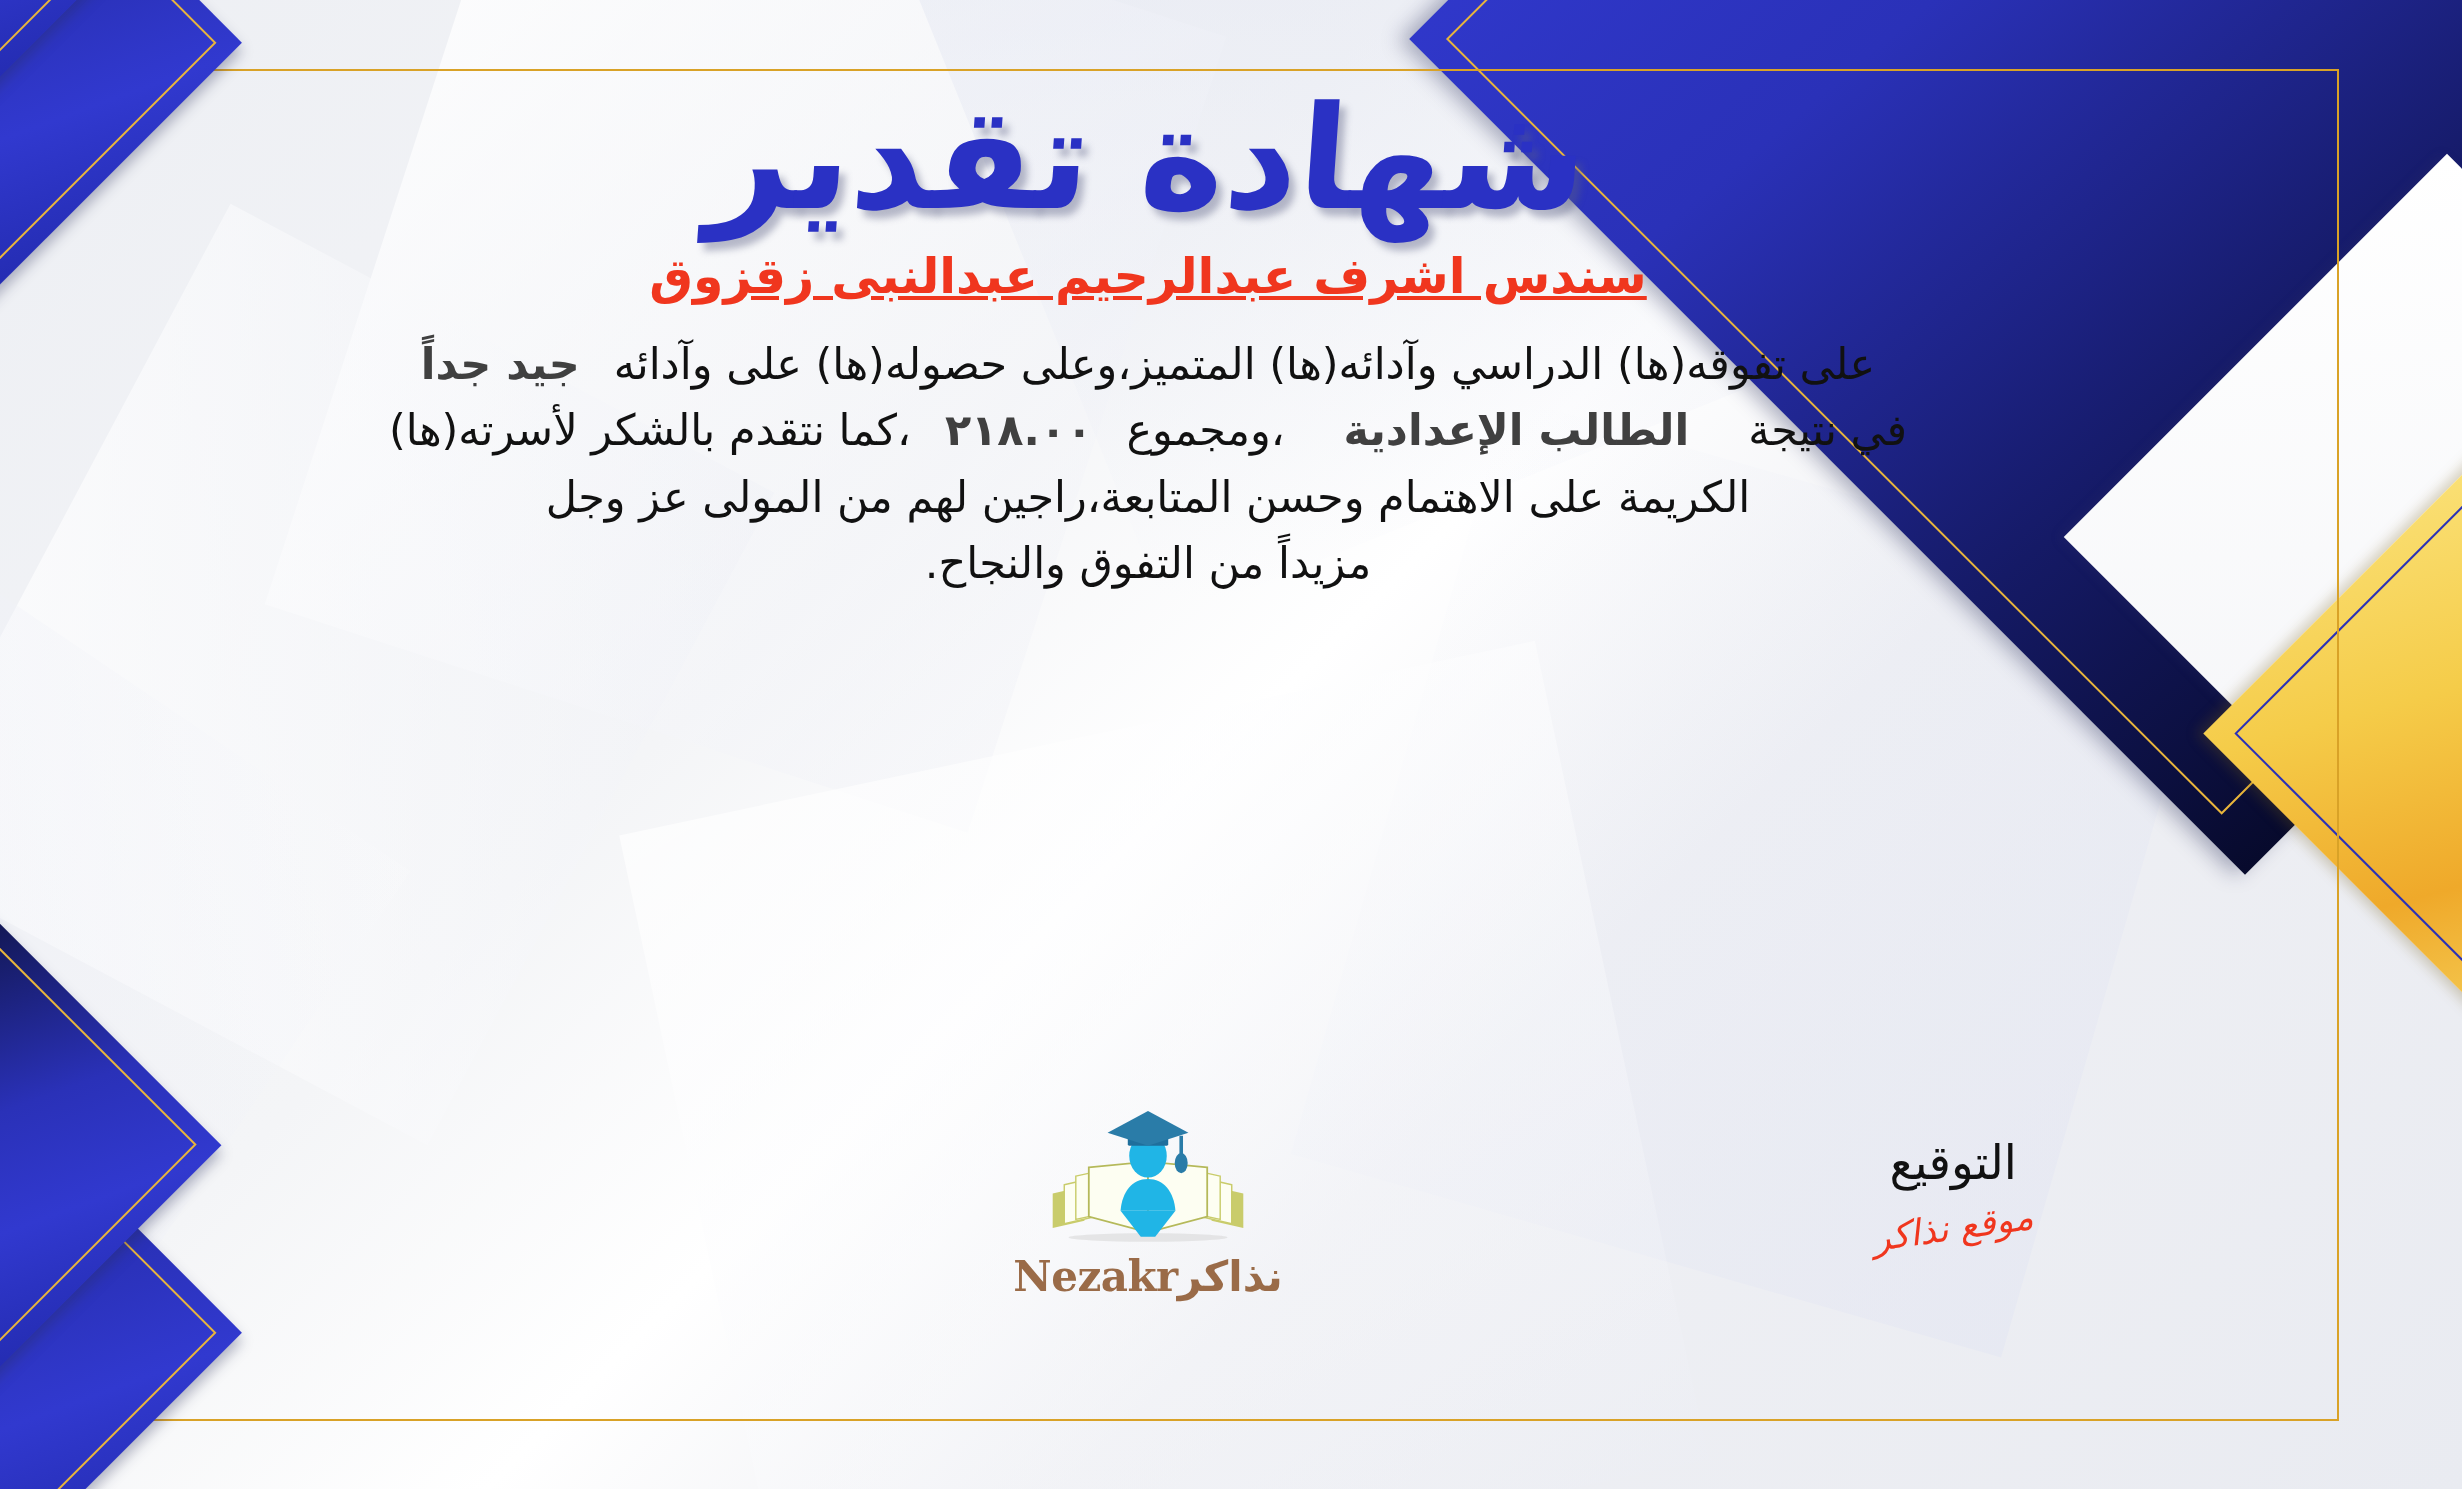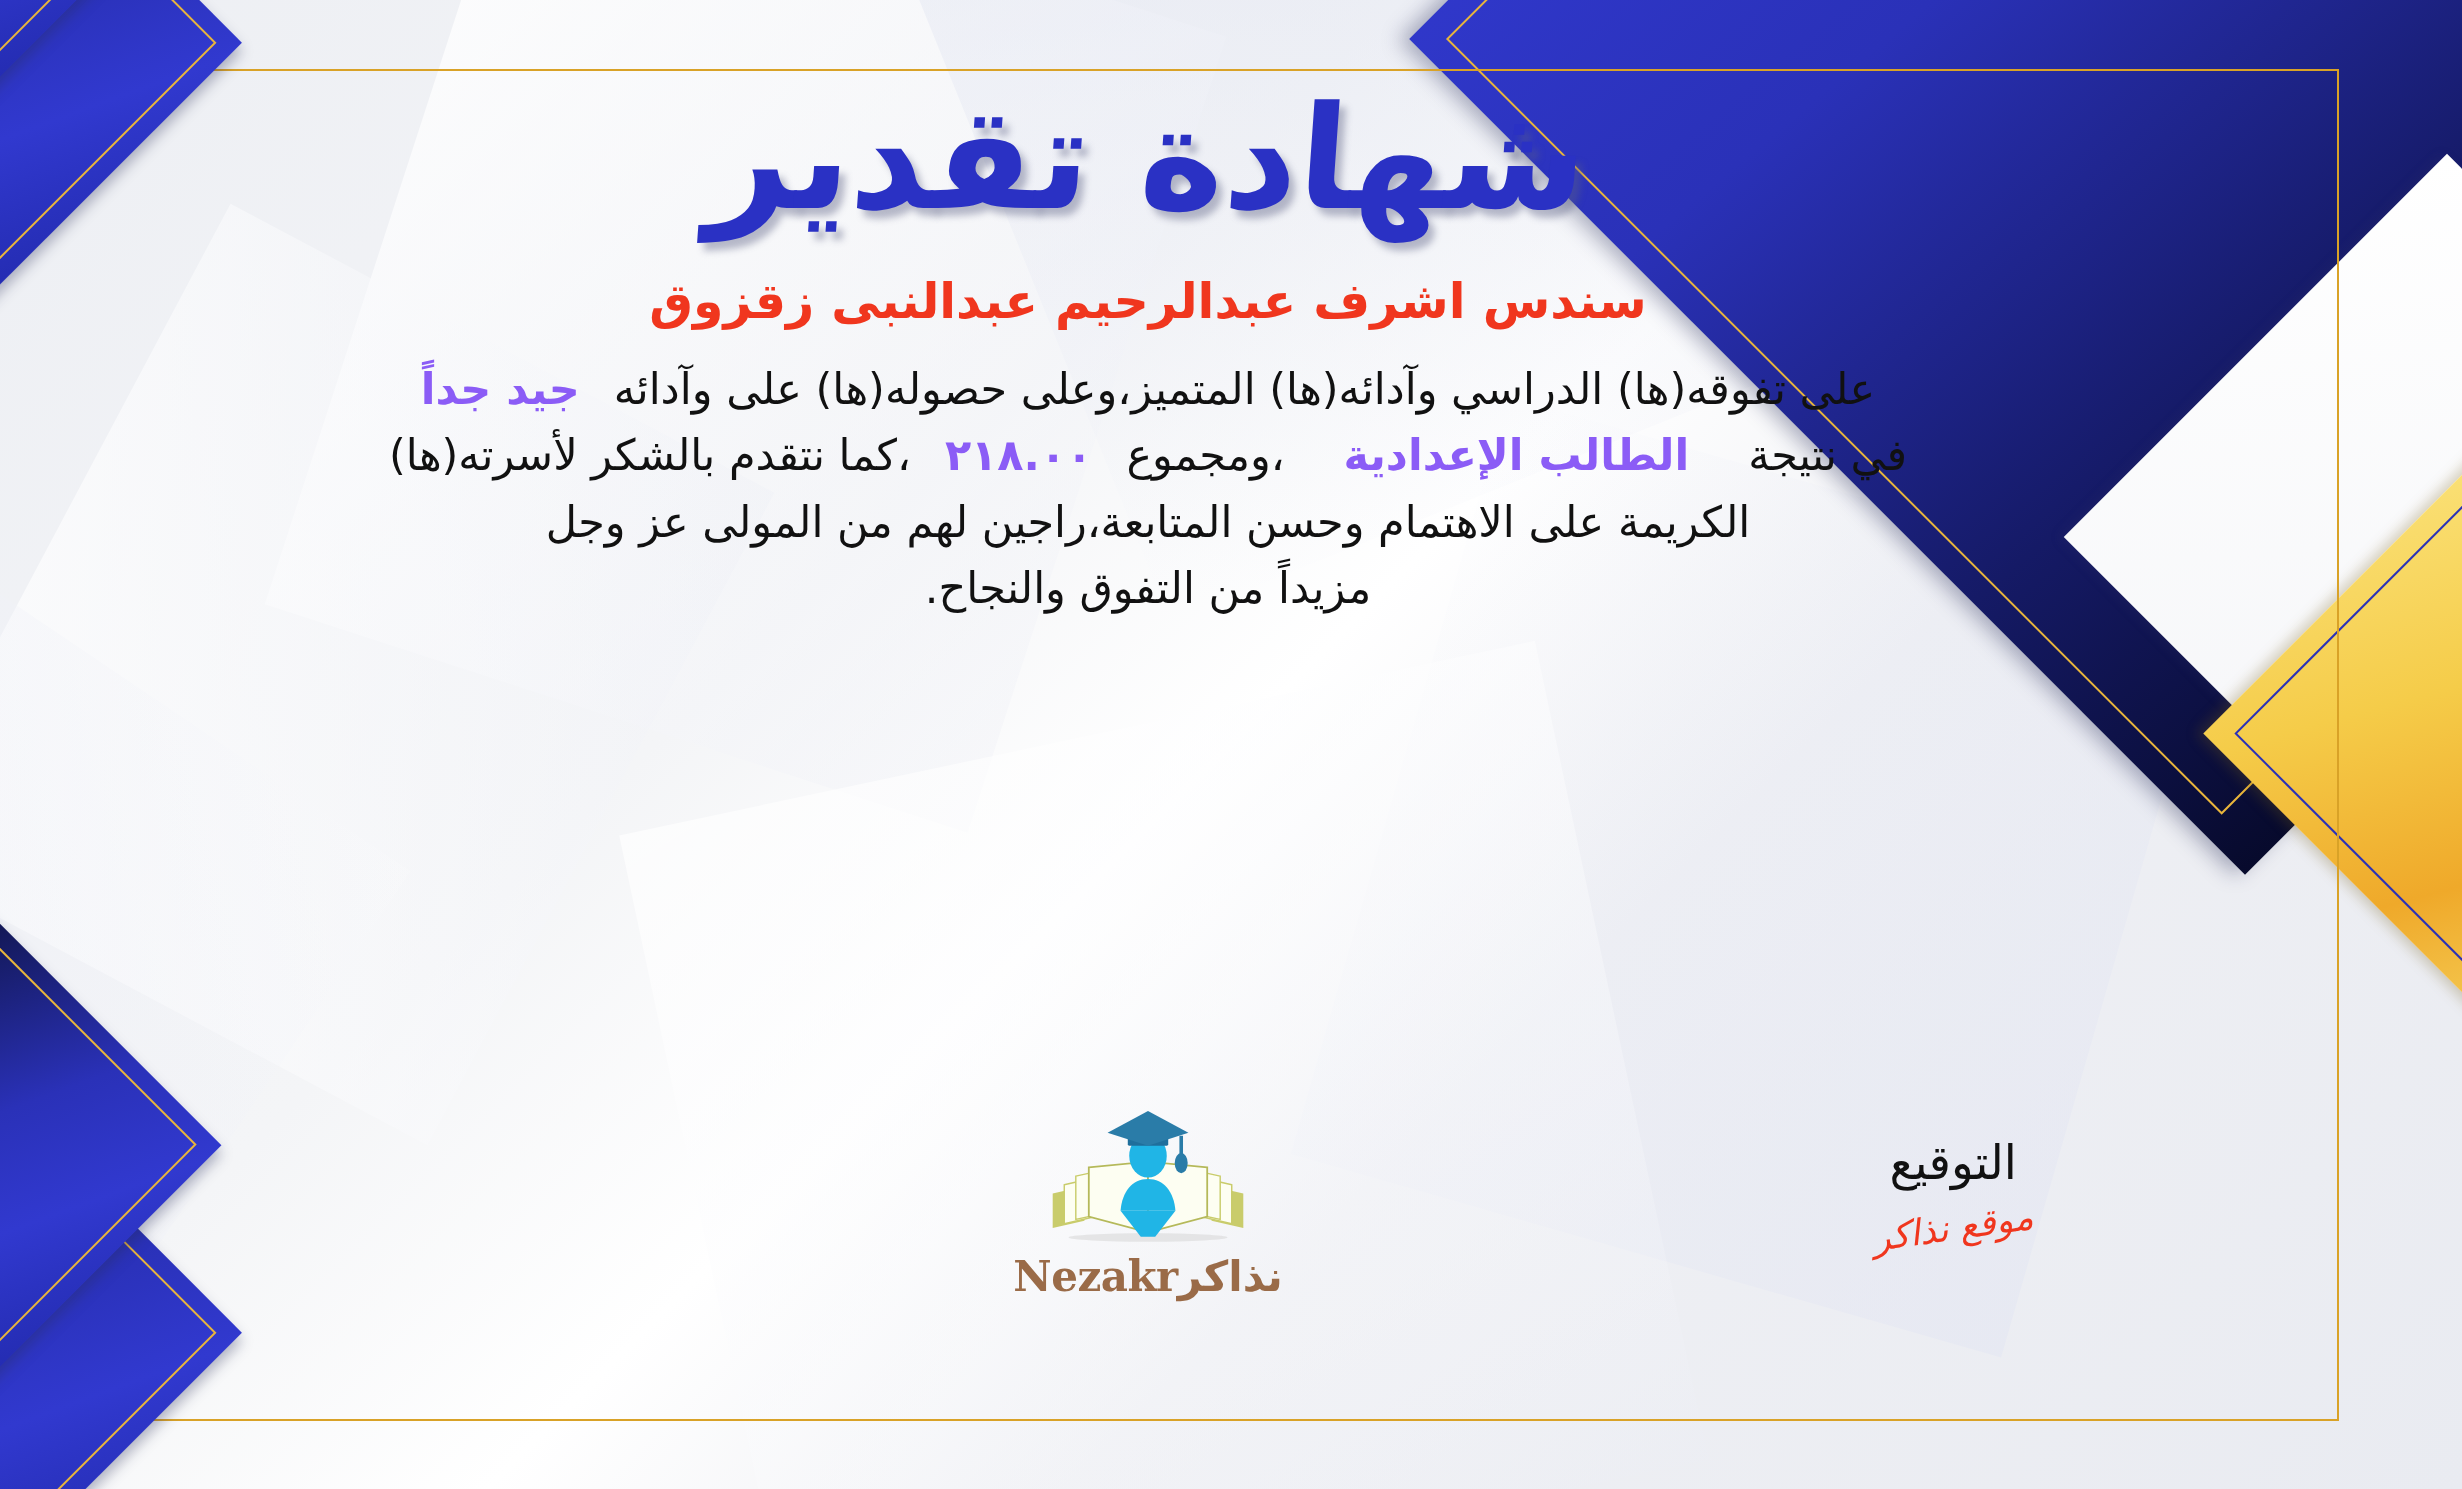--- a/index.html
+++ b/index.html
@@ -157,38 +157,39 @@
   }
 
   .line-congrats {
     margin-top: 59px;
     font-size: 47px;
     color: #111111;
     font-weight: 500;
   }
 
   .student-name {
-    margin-top: 39px;
+    margin-top: 14px;
     font-size: 49px;
     color: #f0361e;
     font-weight: 600;
     letter-spacing: 0.5px;
+    text-decoration: underline;
   }
 
   .body-block {
     margin-top: 25.6px;
     width: 100%;
     text-align: center;
     color: #111111;
     font-size: 43px;
     line-height: 1.55;
     font-weight: 500;
   }
   .body-line { display: block; white-space: nowrap; }
-  .hl { color: #8b5cf6; font-weight: 600; }
+  .hl { color: #404040; font-weight: 600; }
   .sp-lg { display: inline-block; width: 59px; }
   .sp-md { display: inline-block; width: 34px; }
 
   
   .footer {
     position: absolute;
     left: 0; right: 0; bottom: 19.7px;
     height: 305px;
   }
 

